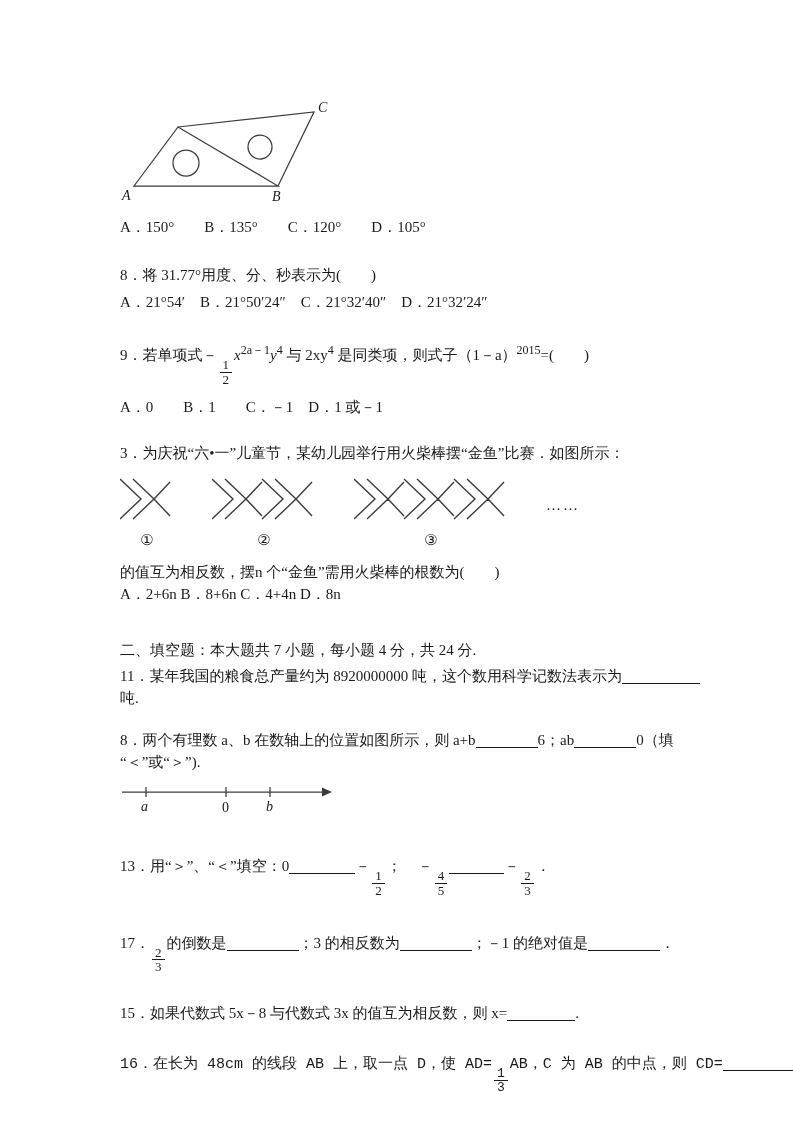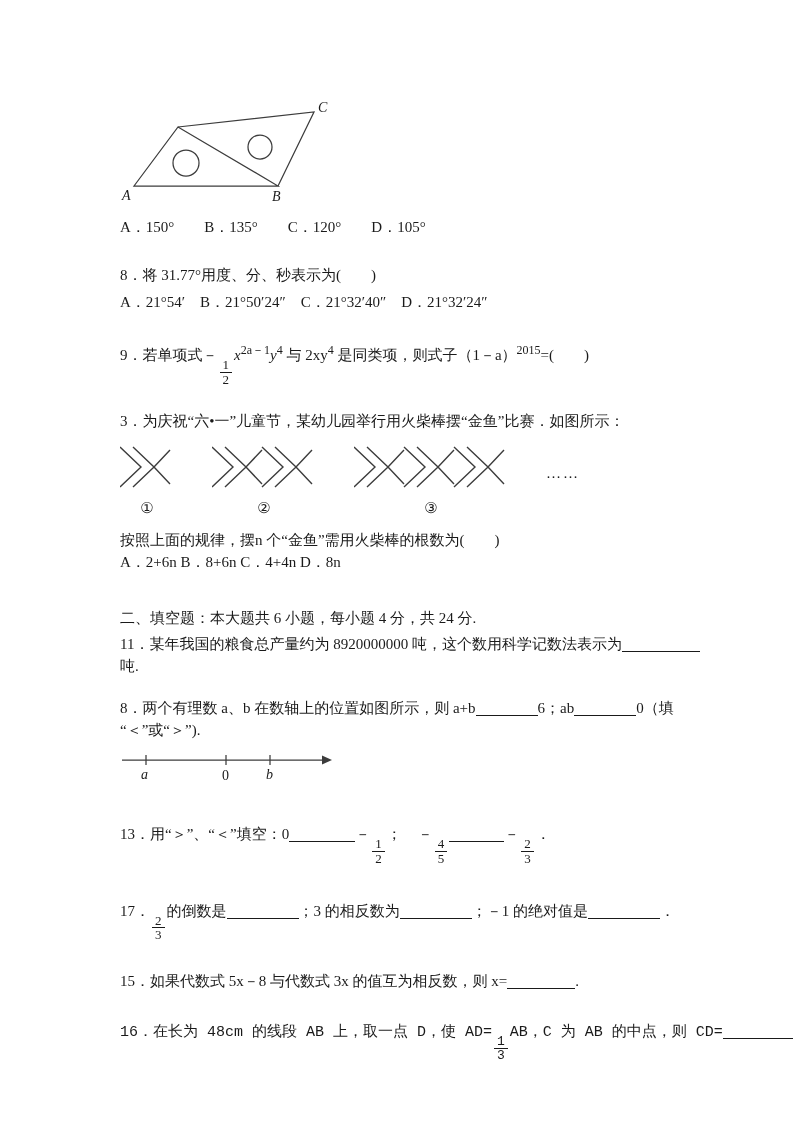--- a/index.html
+++ b/index.html
@@ -79,20 +79,21 @@
 
   <p class="line q8t">8．将 31.77°用度、分、秒表示为(　　)</p>
   <p class="line q8o">A．21°54′　B．21°50′24″　C．21°32′40″　D．21°32′24″</p>
 
   <p class="line q9t nowrap">
     <span>9．若单项式－</span><span class="frac">
         <span class="num">1</span>
         <span class="den">2</span>
       </span><span class="it">x</span><span class="supt">2a－1</span><span class="it">y</span><span class="supt">4</span><span> 与 2xy</span><span class="supt">4</span><span> 是同类项，则式子（1－a）</span><span class="supt">2015</span><span>=(　　)</span>
   </p>
+  <p class="line q9o">A．0　　B．1　　C．－1　D．1 或－1</p>
 
   <p class="line q10t">3．为庆祝“六•一”儿童节，某幼儿园举行用火柴棒摆“金鱼”比赛．如图所示：</p>
 
   <div class="fish-row">
     <div class="fish-group">
       <svg class="stroke-svg" width="54" height="46" viewBox="0 0 54 46">
         <path d="M0,3 L21,23 L0,43 M13,3 L34,23 L13,43 M34,23 L50,6 M34,23 L50,40"></path>
       </svg>
       <span class="fish-label">①</span>
     </div>
@@ -104,24 +105,24 @@
     </div>
     <div class="fish-group">
       <svg class="stroke-svg" width="154" height="46" viewBox="0 0 154 46">
         <path d="M0,3 L21,23 L0,43 M13,3 L34,23 L13,43 M34,23 L50,6 M34,23 L50,40 M50,3 L71,23 L50,43 M63,3 L84,23 L63,43 M84,23 L100,6 M84,23 L100,40 M100,3 L121,23 L100,43 M113,3 L134,23 L113,43 M134,23 L150,6 M134,23 L150,40"></path>
       </svg>
       <span class="fish-label">③</span>
     </div>
     <span class="fish-ellipsis">……</span>
   </div>
 
-  <p class="line q10b">按照上面的规律，摆n 个“金鱼”需用火柴棒的根数为(　　)</p>
+  <p class="line q10b">的值互为相反数，摆n 个“金鱼”需用火柴棒的根数为(　　)</p>
   <p class="line">A．2+6n B．8+6n C．4+4n D．8n</p>
 
-  <h2 class="line sec">二、填空题：本大题共 6 小题，每小题 4 分，共 24 分.</h2>
+  <h2 class="line sec">二、填空题：本大题共 7 小题，每小题 4 分，共 24 分.</h2>
 
   <p class="line q11">
     <span>11．某年我国的粮食总产量约为 8920000000 吨，这个数用科学记数法表示为</span><span class="blank w78"></span><span>吨.</span>
   </p>
 
   <p class="line q12">
     <span class="nowrap"><span>8．两个有理数 a、b 在数轴上的位置如图所示，则 a+b</span><span class="blank w62"></span><span>6；ab</span><span class="blank w62"></span><span>0（填</span></span><br>
     <span>“＜”或“＞”).</span>
   </p>
 

